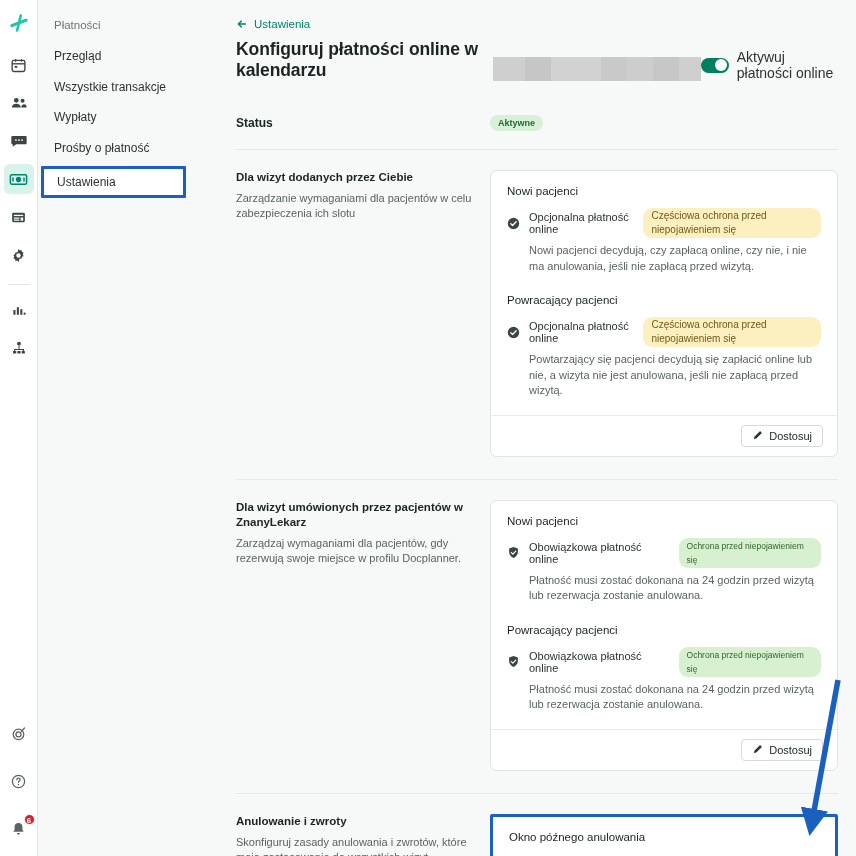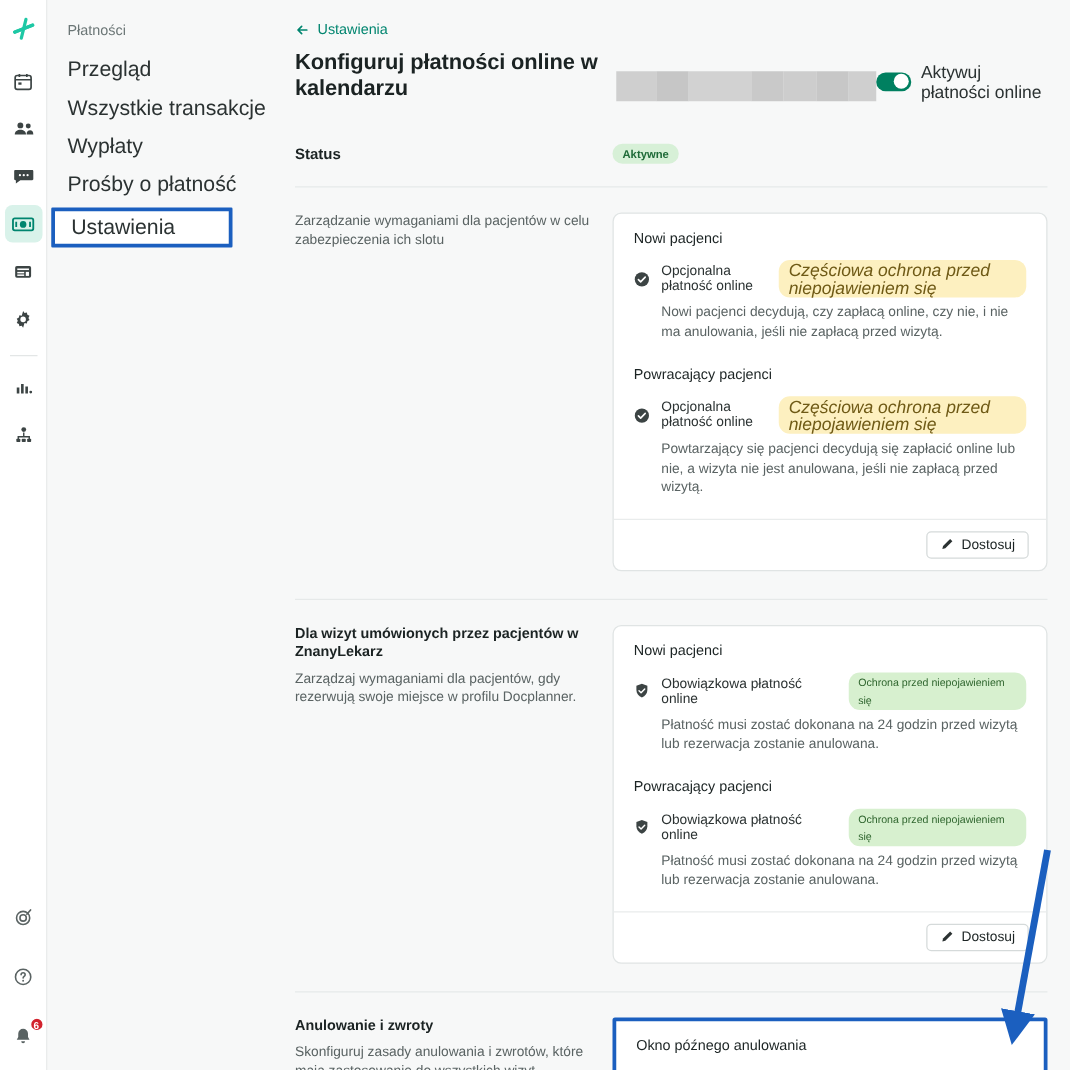--- a/index.html
+++ b/index.html
@@ -48,21 +48,21 @@
     width: 192px; flex: 0 0 192px;
     background: #f7f8f8;
     padding-top: 19px;
     position: relative;
   }
   .subnav-section-title {
     font-size: 11.5px; color: #6b7676;
     padding: 0 0 0 16px; margin-bottom: 13px;
   }
   .subnav-item {
-    font-size: 17px; color: #2b3232;
+    font-size: 12px; color: #2b3232;
     padding: 5px 0 5px 16px;
     margin-bottom: 6.5px;
     line-height: 14px;
   }
   .subnav-item.highlight-box {
     position: relative;
     background: #ffffff;
     border: 3px solid #1b5fbf;
     margin-left: 3px; margin-right: 44px;
     padding: 6px 0 6px 13px;
@@ -125,21 +125,21 @@
   .card {
     background: #fff; border: 1px solid #e0e4e4;
     border-radius: 7px; position: relative;
   }
   .card.highlighted { border: 3px solid #1b5fbf; border-radius: 2px; }
   .card-body { padding: 14px 16px 16px 16px; }
   .group-title { font-size: 11.5px; color: #1b2323; margin-bottom: 11px; }
   .group + .group { margin-top: 20px; }
   .opt-row { display: flex; align-items: center; gap: 9px; margin-bottom: 5px; justify-content: flex-end; }
   .opt-name { font-size: 11px; color: #2b3232; }
-  .pill-yellow { background: #fdf0c0; color: #6f5a16; font-weight: normal; font-size: 14px; font-style: italic; }
+  .pill-yellow { background: #fdf0c0; color: #6f5a16; font-weight: normal; font-size: 10px; }
   .pill-softgreen { background: #d7f0cf; color: #30662f; font-weight: normal; font-size: 8.5px; }
   .opt-desc {
     font-size: 11px; color: #5a6363; line-height: 15.5px;
     margin-left: 22px; max-width: 318px;
   }
   .icon-badge { width: 13px; height: 13px; flex: 0 0 13px; }
 
   .card-foot {
     border-top: 1px solid #e9ecec;
     padding: 9px 14px; display: flex; justify-content: flex-end;
@@ -308,20 +308,21 @@
 
     <div class="status-row">
       <span class="status-label">Status</span>
       <span class="pill pill-green">Aktywne</span>
     </div>
 
     <div class="divider"></div>
 
     <div class="section">
       <div class="section-left">
+        <div class="section-title">Dla wizyt dodanych przez Ciebie</div>
         <div class="section-desc">Zarządzanie wymaganiami dla pacjentów w celu zabezpieczenia ich slotu</div>
       </div>
       <div class="section-right">
         <div class="card">
           <div class="card-body">
             <div class="group">
               <div class="group-title">Nowi pacjenci</div>
               <div class="opt-row">
                 <svg class="icon-badge" viewBox="0 0 16 16">
                     <circle cx="8" cy="8" r="7" fill="#3c4444"></circle>

